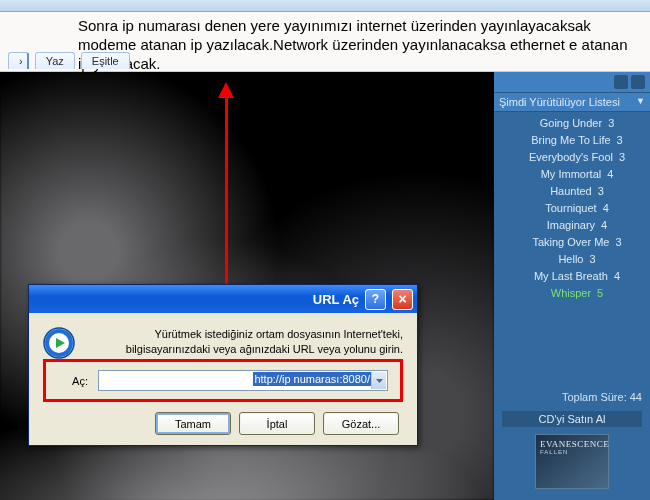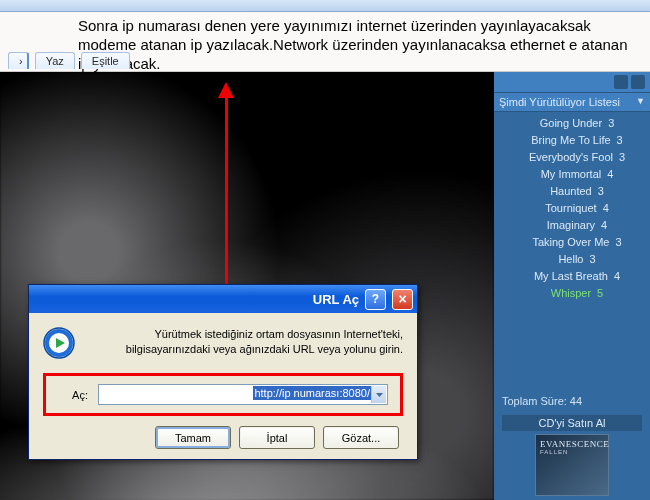--- a/index.html
+++ b/index.html
@@ -27,21 +27,21 @@
   .arrow-head { position: absolute; left: -7px; top: 10px; width: 0; height: 0; border-left: 8px solid transparent; border-right: 8px solid transparent; border-bottom: 16px solid #e00; }
   
   .dialog { position: absolute; left: 28px; top: 212px; width: 390px; background: #ece9d8; border: 1px solid #0a246a; box-shadow: 2px 2px 6px rgba(0,0,0,.5); text-align: right; }
   .titlebar { height: 28px; background: linear-gradient(#3f8cf3,#0d5bd8 40%,#0d5bd8 60%,#1a63df); display: flex; align-items: center; padding: 0 4px 0 8px; gap: 6px; }
   .titlebar-text { color: #fff; font-weight: bold; font-size: 13px; flex: 1; }
   .tb-btn { width: 21px; height: 21px; border: 1px solid #fff; border-radius: 3px; display: flex; align-items: center; justify-content: center; color: #fff; font-weight: bold; font-size: 12px; }
   .tb-help { background: linear-gradient(#6fa8f7,#2d6fe0); }
   .tb-close { background: linear-gradient(#f08070,#d43a20); font-size: 14px; }
   
   .dialog-body { padding: 14px 14px 10px 14px; }
-  .dialog-desc { display: flex; gap: 10px; margin-bottom: 14px; }
+  .dialog-desc { display: flex; gap: 10px; }
   .wmp-icon { width: 32px; height: 32px; flex-shrink: 0; }
   .wmp-icon svg { width: 32px; height: 32px; }
   .desc-text { color: #000; font-size: 11px; line-height: 1.35; }
   
   .input-row-wrap { border: 3px solid #e00; padding: 8px 12px; margin-bottom: 10px; display: flex; align-items: center; gap: 10px; }
   .input-label { font-size: 11px; color: #000; width: 30px; }
   .url-input { flex: 1; height: 21px; border: 1px solid #7f9db9; padding: 2px 16px 2px 3px; font-size: 11px; background: #fff; color: #000; position: relative; }
   .url-input .sel { background: #316ac5; color: #fff; padding: 1px 1px; }
   .url-drop { position: absolute; right: 1px; top: 1px; bottom: 1px; width: 15px; background: linear-gradient(#e4ecf7,#c3d5ef); border-left: 1px solid #b3c7e0; display: flex; align-items: center; justify-content: center; }
   .url-drop svg { width: 7px; height: 4px; }
@@ -57,23 +57,23 @@
   .side-title { flex: 1; font-size: 11px; }
   .side-drop { font-size: 9px; }
   
   .playlist { flex: 1; padding: 3px 0; overflow: hidden; }
   .pl-row { display: flex; justify-content: center; padding: 1px 0 1px 10px; line-height: 15px; }
   .pl-row.active { color: #7fe074; }
   .pl-name { white-space: nowrap; overflow: hidden; text-overflow: ellipsis; }
   .pl-dur { padding-left: 6px; }
   
   .side-footer { padding: 4px 8px; }
-  .total { margin-bottom: 8px; color: #cfe2f5; }
+  .total { text-align: right; margin-bottom: 8px; color: #cfe2f5; }
   .buy { text-align: center; background: #2a5682; padding: 2px; margin: 0 -0px 3px; font-size: 11px; }
-  .album { margin: 0 auto; width: 74px; height: 62px; background: linear-gradient(140deg,#1a3048,#4a6a88); border: 1px solid #5a7a98; color: #dfe8f2; font-size: 8px; padding: 4px; position: relative; }
+  .album { margin: 7px auto; width: 74px; height: 55px; background: linear-gradient(140deg,#1a3048,#4a6a88); border: 1px solid #5a7a98; color: #dfe8f2; font-size: 8px; padding: 4px; position: relative; }
   .album-text { font-family: 'Times New Roman', serif; letter-spacing: .5px; font-size: 9px; }
   .album-sub { font-size: 6px; letter-spacing: 1px; opacity: .8; }
 </style>
 </head>
 <body>
 
 <div class="header-bar"></div>
 
 <div class="info-banner">
   <div class="info-text">Sonra ip numarası denen yere yayınımızı internet üzerinden yayınlayacaksak modeme atanan ip yazılacak.Network üzerinden yayınlanacaksa ethernet e atanan ip yazılacak.</div>

